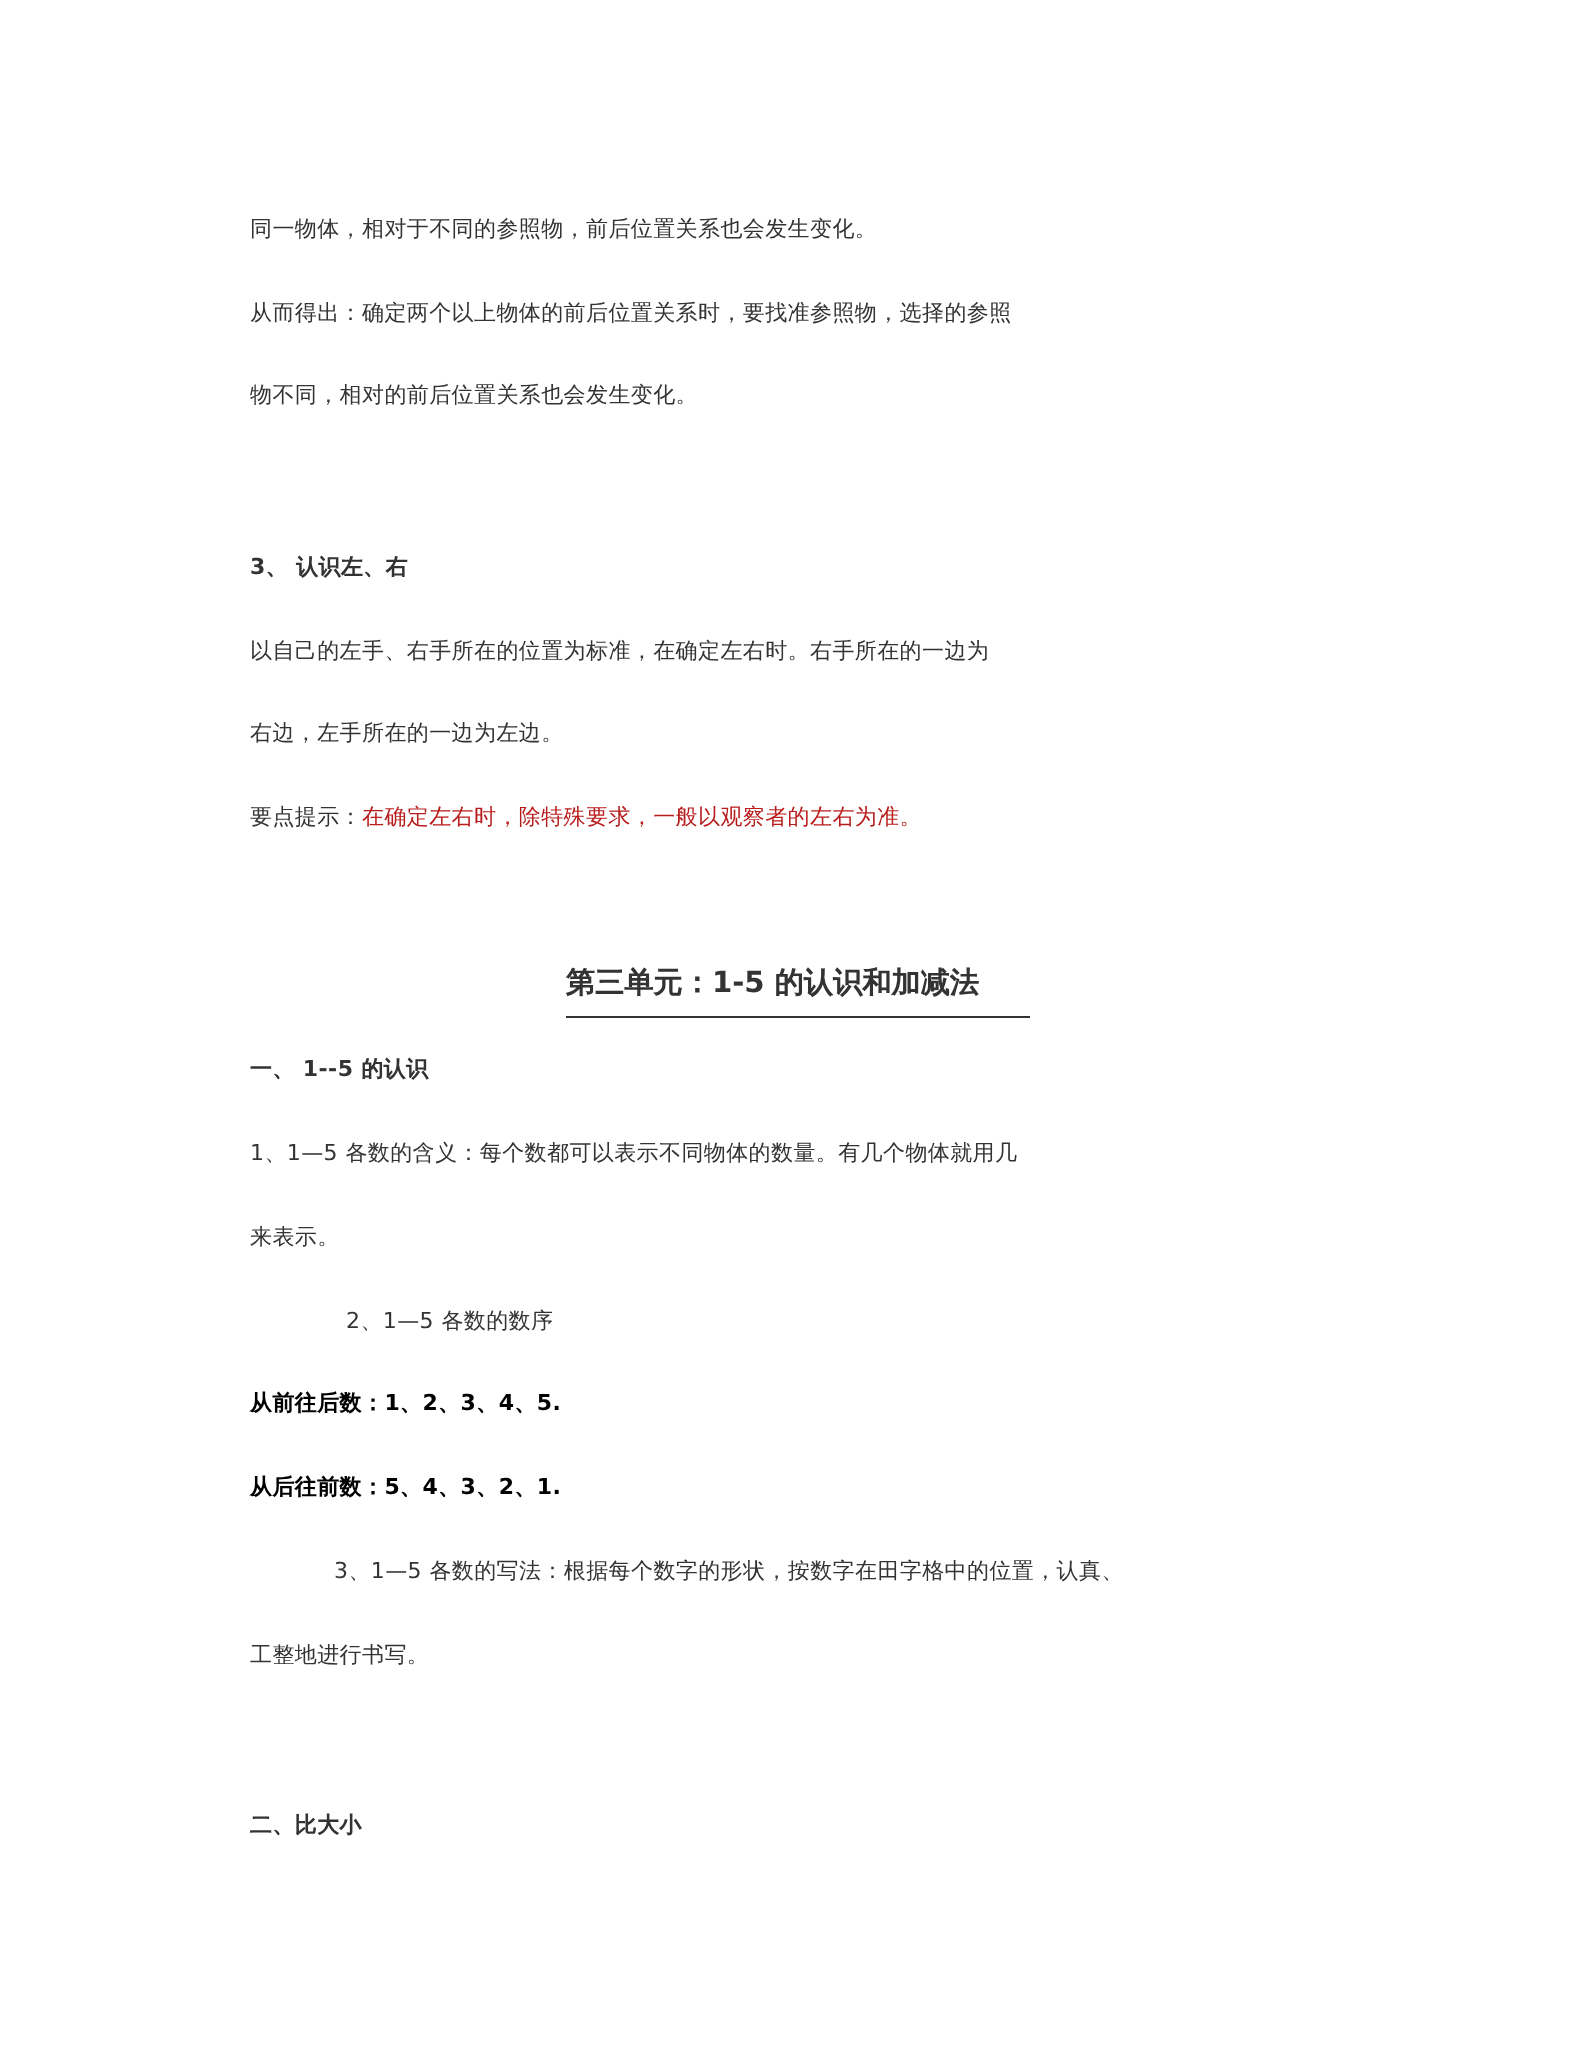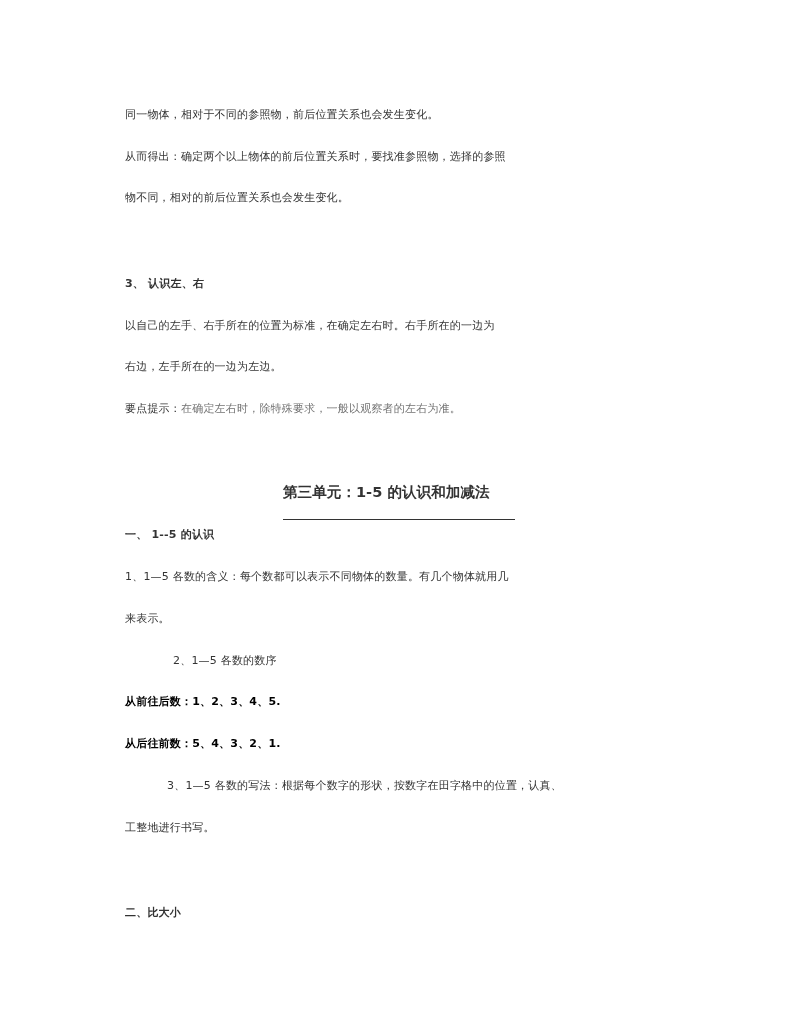--- a/index.html
+++ b/index.html
@@ -24,32 +24,32 @@
     .line {
       position: absolute;
       left: 0;
       white-space: nowrap;
       font-size: 11px;
       line-height: 20px;
       letter-spacing: 0.2px;
     }
     .bold { font-weight: bold; }
     .gray-bold { font-weight: bold; color: #000000; text-align: center; }
-    .red { color: #737373; }
+    .red { color: #b91c1c; }
     .center-heading {
       position: absolute;
       left: 158px;
       width: 232px;
       white-space: nowrap;
       font-size: 14.6px;
       line-height: 20px;
       font-weight: bold;
       color: #333333;
       border-bottom: 1.5px solid #333333;
-      padding-bottom: 17px;
+      padding-bottom: 6px;
     }
   </style>
 </head>
 <body>
 
 <div class="page">
 
   <div class="line" style="top:105px;">同一物体，相对于不同的参照物，前后位置关系也会发生变化。</div>
 
   <div class="line" style="top:147px;">从而得出：确定两个以上物体的前后位置关系时，要找准参照物，选择的参照</div>

